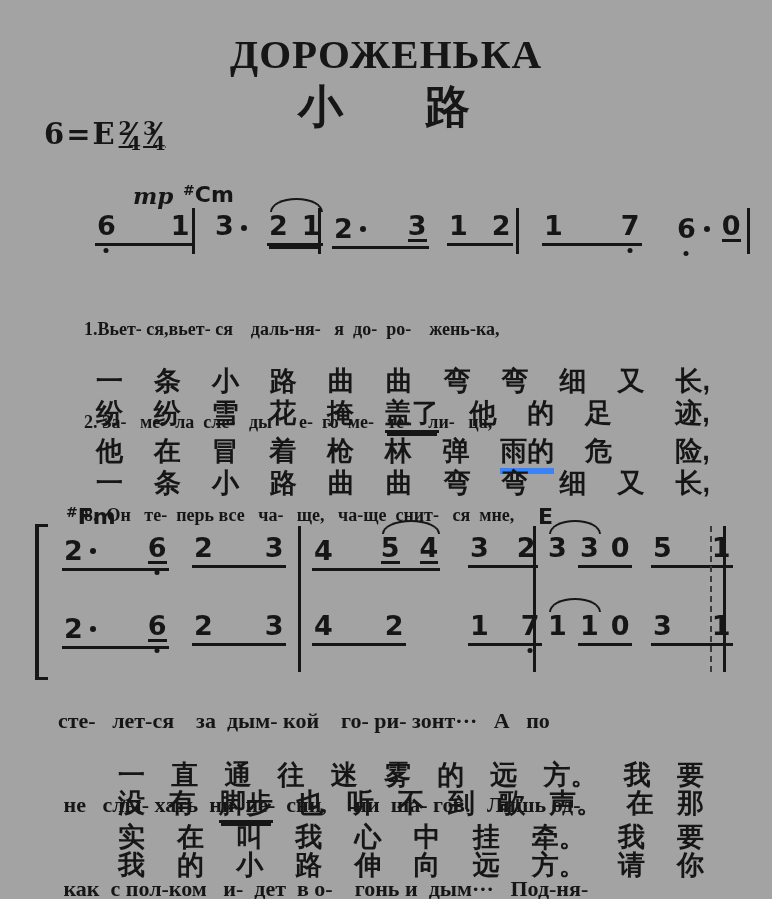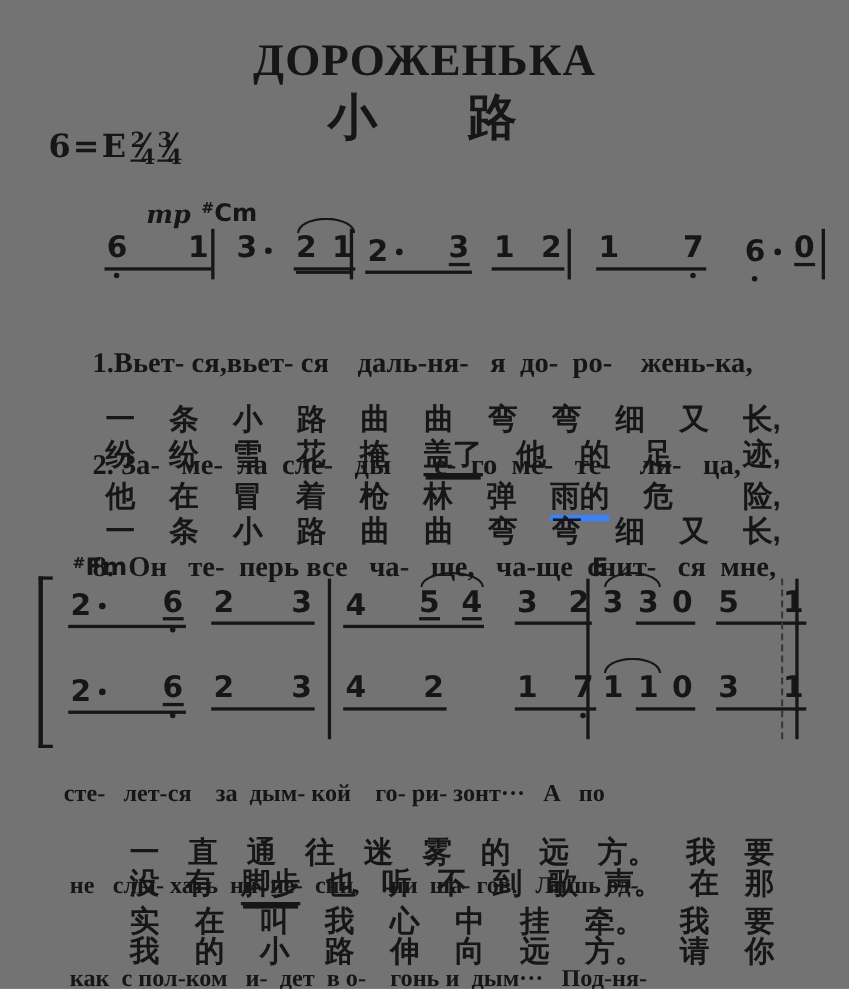--- a/index.html
+++ b/index.html
@@ -1,18 +1,18 @@
 <!DOCTYPE html>
 <html><head>
 <meta charset="utf-8">
 <style>
   html,body{margin:0;padding:0;background:#e8e8e8;}
   .page{
     position:relative;width:772px;height:899px;margin:0 auto;
-    background:#737373;color:#161616;overflow:hidden;
+    background:#a3a3a3;color:#161616;overflow:hidden;
     font-family:"Liberation Serif", serif;
   }
   
   .title-ru{
     position:absolute;top:30px;left:0;width:100%;text-align:center;
     font-weight:bold;font-size:41px;letter-spacing:1px;
     font-family:"Liberation Serif", serif;
   }
   .title-zh{
     position:absolute;top:82px;left:298px;width:172px;
@@ -75,21 +75,21 @@
   .slur{
     position:absolute;height:12px;
     border:2.5px solid #161616;border-bottom:none;
     border-radius:50% 50% 0 0 / 100% 100% 0 0;
   }
   
   .ru-block{
     position:absolute;font-weight:bold;white-space:pre;
     font-family:"Liberation Serif", serif;
   }
-  .ru1{top:252px;left:84px;font-size:26px;line-height:31px;}
+  .ru1{top:252px;left:84px;font-size:18px;line-height:31px;}
   .ru2{top:651px;left:58px;font-size:22px;line-height:28px;}
   .zh-block{position:absolute;}
   .zh1{top:366px;left:96px;width:614px;height:130px;}
   .zh2{top:760px;left:118px;width:586px;height:125px;}
   .zh-row{
     position:absolute;left:0;right:0;display:flex;justify-content:space-between;
     font-weight:bold;font-size:27px;line-height:1.15;
     font-family:"Liberation Sans", sans-serif;
   }
   .zcell{display:inline-block;min-width:2px;}

